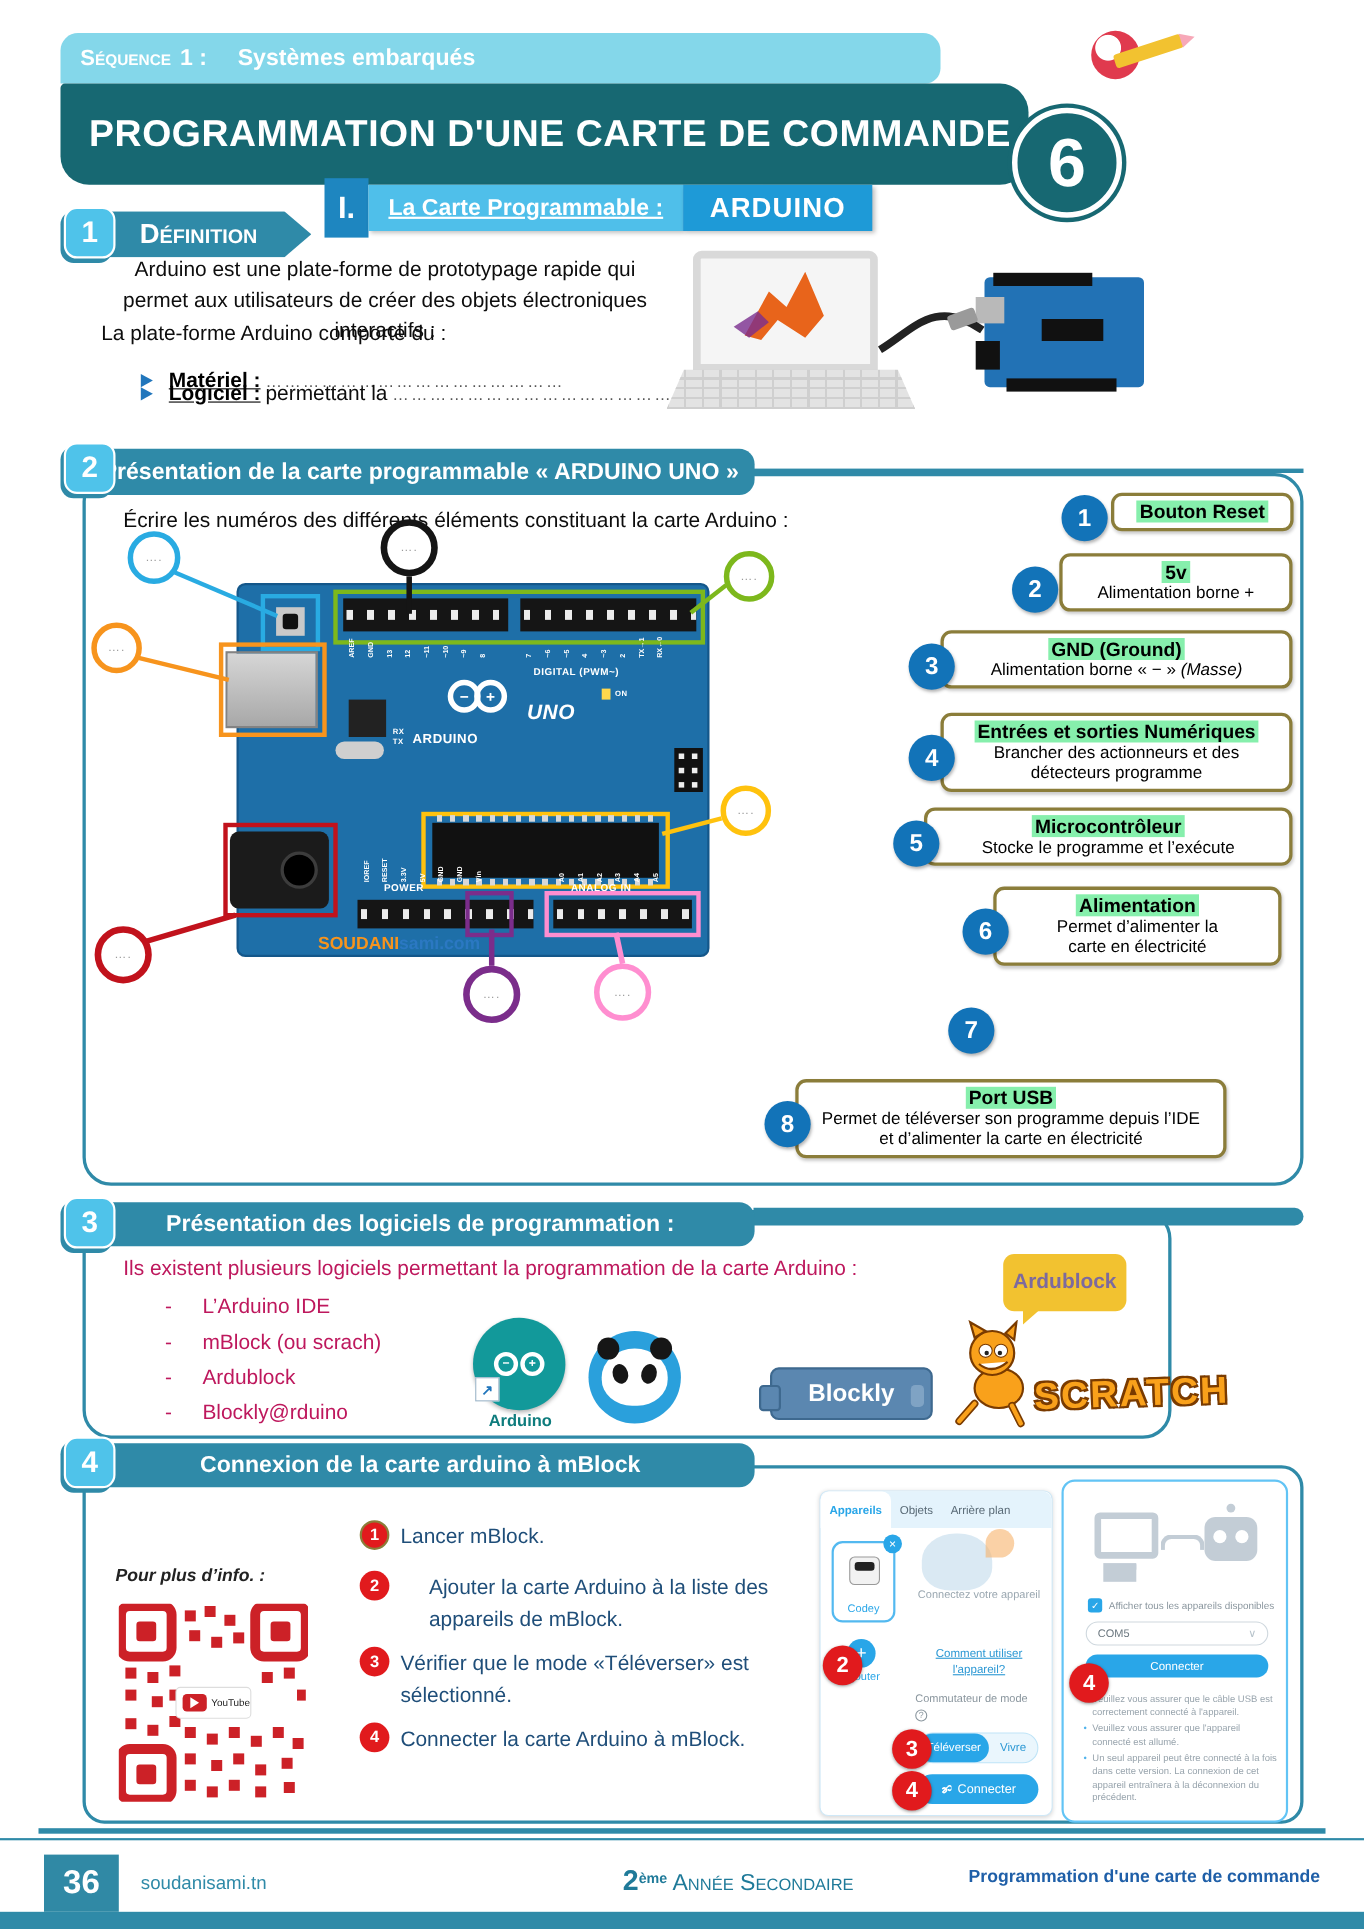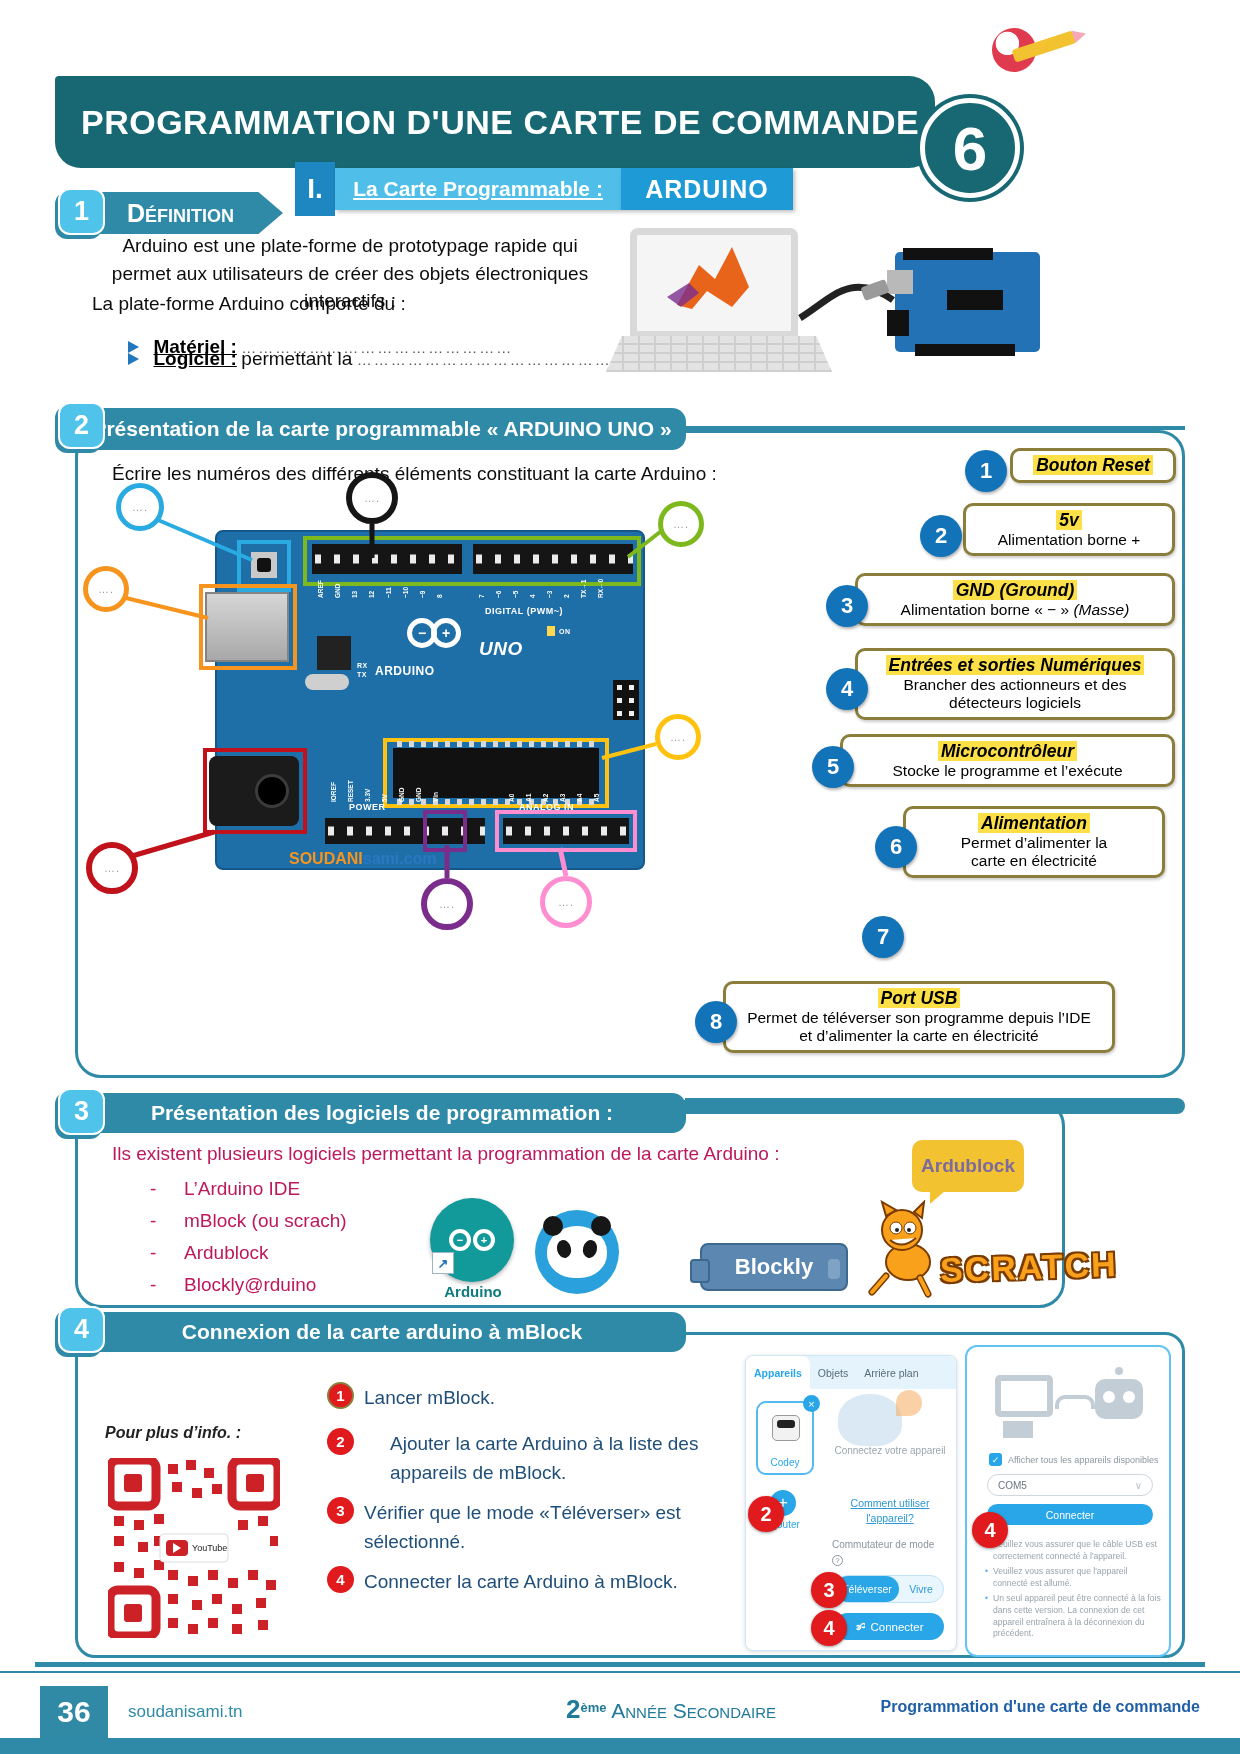--- a/index.html
+++ b/index.html
@@ -5,21 +5,21 @@
   :root{
     --teal-dark:#176872; --teal:#2F8AA8; --ltblue:#84D7EA; --badge:#4FC3EA;
     --blue1:#1E86C0; --blue2:#4FBFEA; --blue3:#1E9AD7;
     --bronze:#8B7D3A; --numblue:#1273B8; --stepred:#E11A1D;
     --steptxt:#1F4E79; --mblue:#29A6E8; --pcb:#1E6FA8;
   }
   *{box-sizing:border-box; margin:0; padding:0;}
   body{font-family:"Liberation Sans", sans-serif; background:#fff; width:1240px; height:1754px; position:relative; overflow:hidden;}
   .page{position:absolute; inset:0; width:1240px; height:1754px; background:#fff;}
   .abs{position:absolute;}
-  .hl{background:#fde047; padding:0 3px;font-style:italic;}
+  .hl{background:#86efac; padding:0 3px;}
 
   
   .seqbar{left:55px; top:30px; width:800px; height:46px; background:var(--ltblue); border-radius:16px 16px 14px 0; display:flex; align-items:center; padding-left:18px; gap:8px;}
   .seqbar .sc{font-variant:small-caps; font-size:20px; color:#fff; font-weight:bold;}
   .seqbar b{font-size:21px; color:#fff;}
   .titleband{left:55px; top:76px; width:880px; height:92px; background:var(--teal-dark); border-radius:4px 26px 26px 26px; display:flex; align-items:center; padding-left:26px;}
   .titleband h1{font-size:34px; color:#fff; letter-spacing:.5px;}
   .lesson6{left:920px; top:98px; width:100px; height:100px; background:var(--teal-dark); border:5px solid #fff; box-shadow:0 0 0 4px var(--teal-dark); border-radius:50%; display:flex; align-items:center; justify-content:center; font-size:62px; font-weight:bold; color:#fff;}
   
   .ball{left:992px; top:28px; width:44px; height:44px; border-radius:50%; background:radial-gradient(circle at 35% 35%, #fff 0 28%, #E03A4E 30% 100%);}
@@ -141,20 +141,25 @@
   .f-bar{left:0; top:1738px; width:1240px; height:16px; background:var(--teal);}
 
   svg.lines{position:absolute; left:0; top:0; z-index:3; pointer-events:none;}
   .qr{left:108px; top:1458px;}
 </style>
 </head>
 <body>
 
 <div class="page">
 
+  <div class="abs seqbar">
+    <span class="sc">Séquence</span>
+    <b>1 :</b>
+    <b style="margin-left:20px;">Systèmes embarqués</b>
+  </div>
   <div class="abs titleband">
     <h1>PROGRAMMATION D'UNE CARTE DE COMMANDE</h1>
   </div>
   <div class="abs ball"></div>
   <div class="abs pencil"></div>
   <div class="abs lesson6">6</div>
 
   <div class="abs roman">I.</div>
   <div class="abs subt-label">La Carte  Programmable :</div>
   <div class="abs subt-val">ARDUINO</div>
@@ -296,21 +301,21 @@
 
   <div class="ncirc" style="left:826px; top:585px;">3</div>
   <div class="lbox" style="left:855px; top:573px; width:320px;">
     <div class="t"><span class="hl">GND (Ground)</span></div>
     <div class="d"><span>Alimentation borne « − »</span> <i>(Masse)</i></div>
   </div>
 
   <div class="ncirc" style="left:826px; top:668px;">4</div>
   <div class="lbox" style="left:855px; top:648px; width:320px;">
     <div class="t"><span class="hl">Entrées et sorties Numériques</span></div>
-    <div class="d" style="width:250px; margin:0 auto;">Brancher des actionneurs et des détecteurs logiciels</div>
+    <div class="d" style="width:250px; margin:0 auto;">Brancher des actionneurs et des détecteurs programme</div>
   </div>
 
   <div class="ncirc" style="left:812px; top:746px;">5</div>
   <div class="lbox" style="left:840px; top:734px; width:335px;">
     <div class="t"><span class="hl">Microcontrôleur</span></div>
     <div class="d">Stocke le programme et l’exécute</div>
   </div>
 
   <div class="ncirc" style="left:875px; top:826px;">6</div>
   <div class="lbox" style="left:903px; top:806px; width:262px;">

